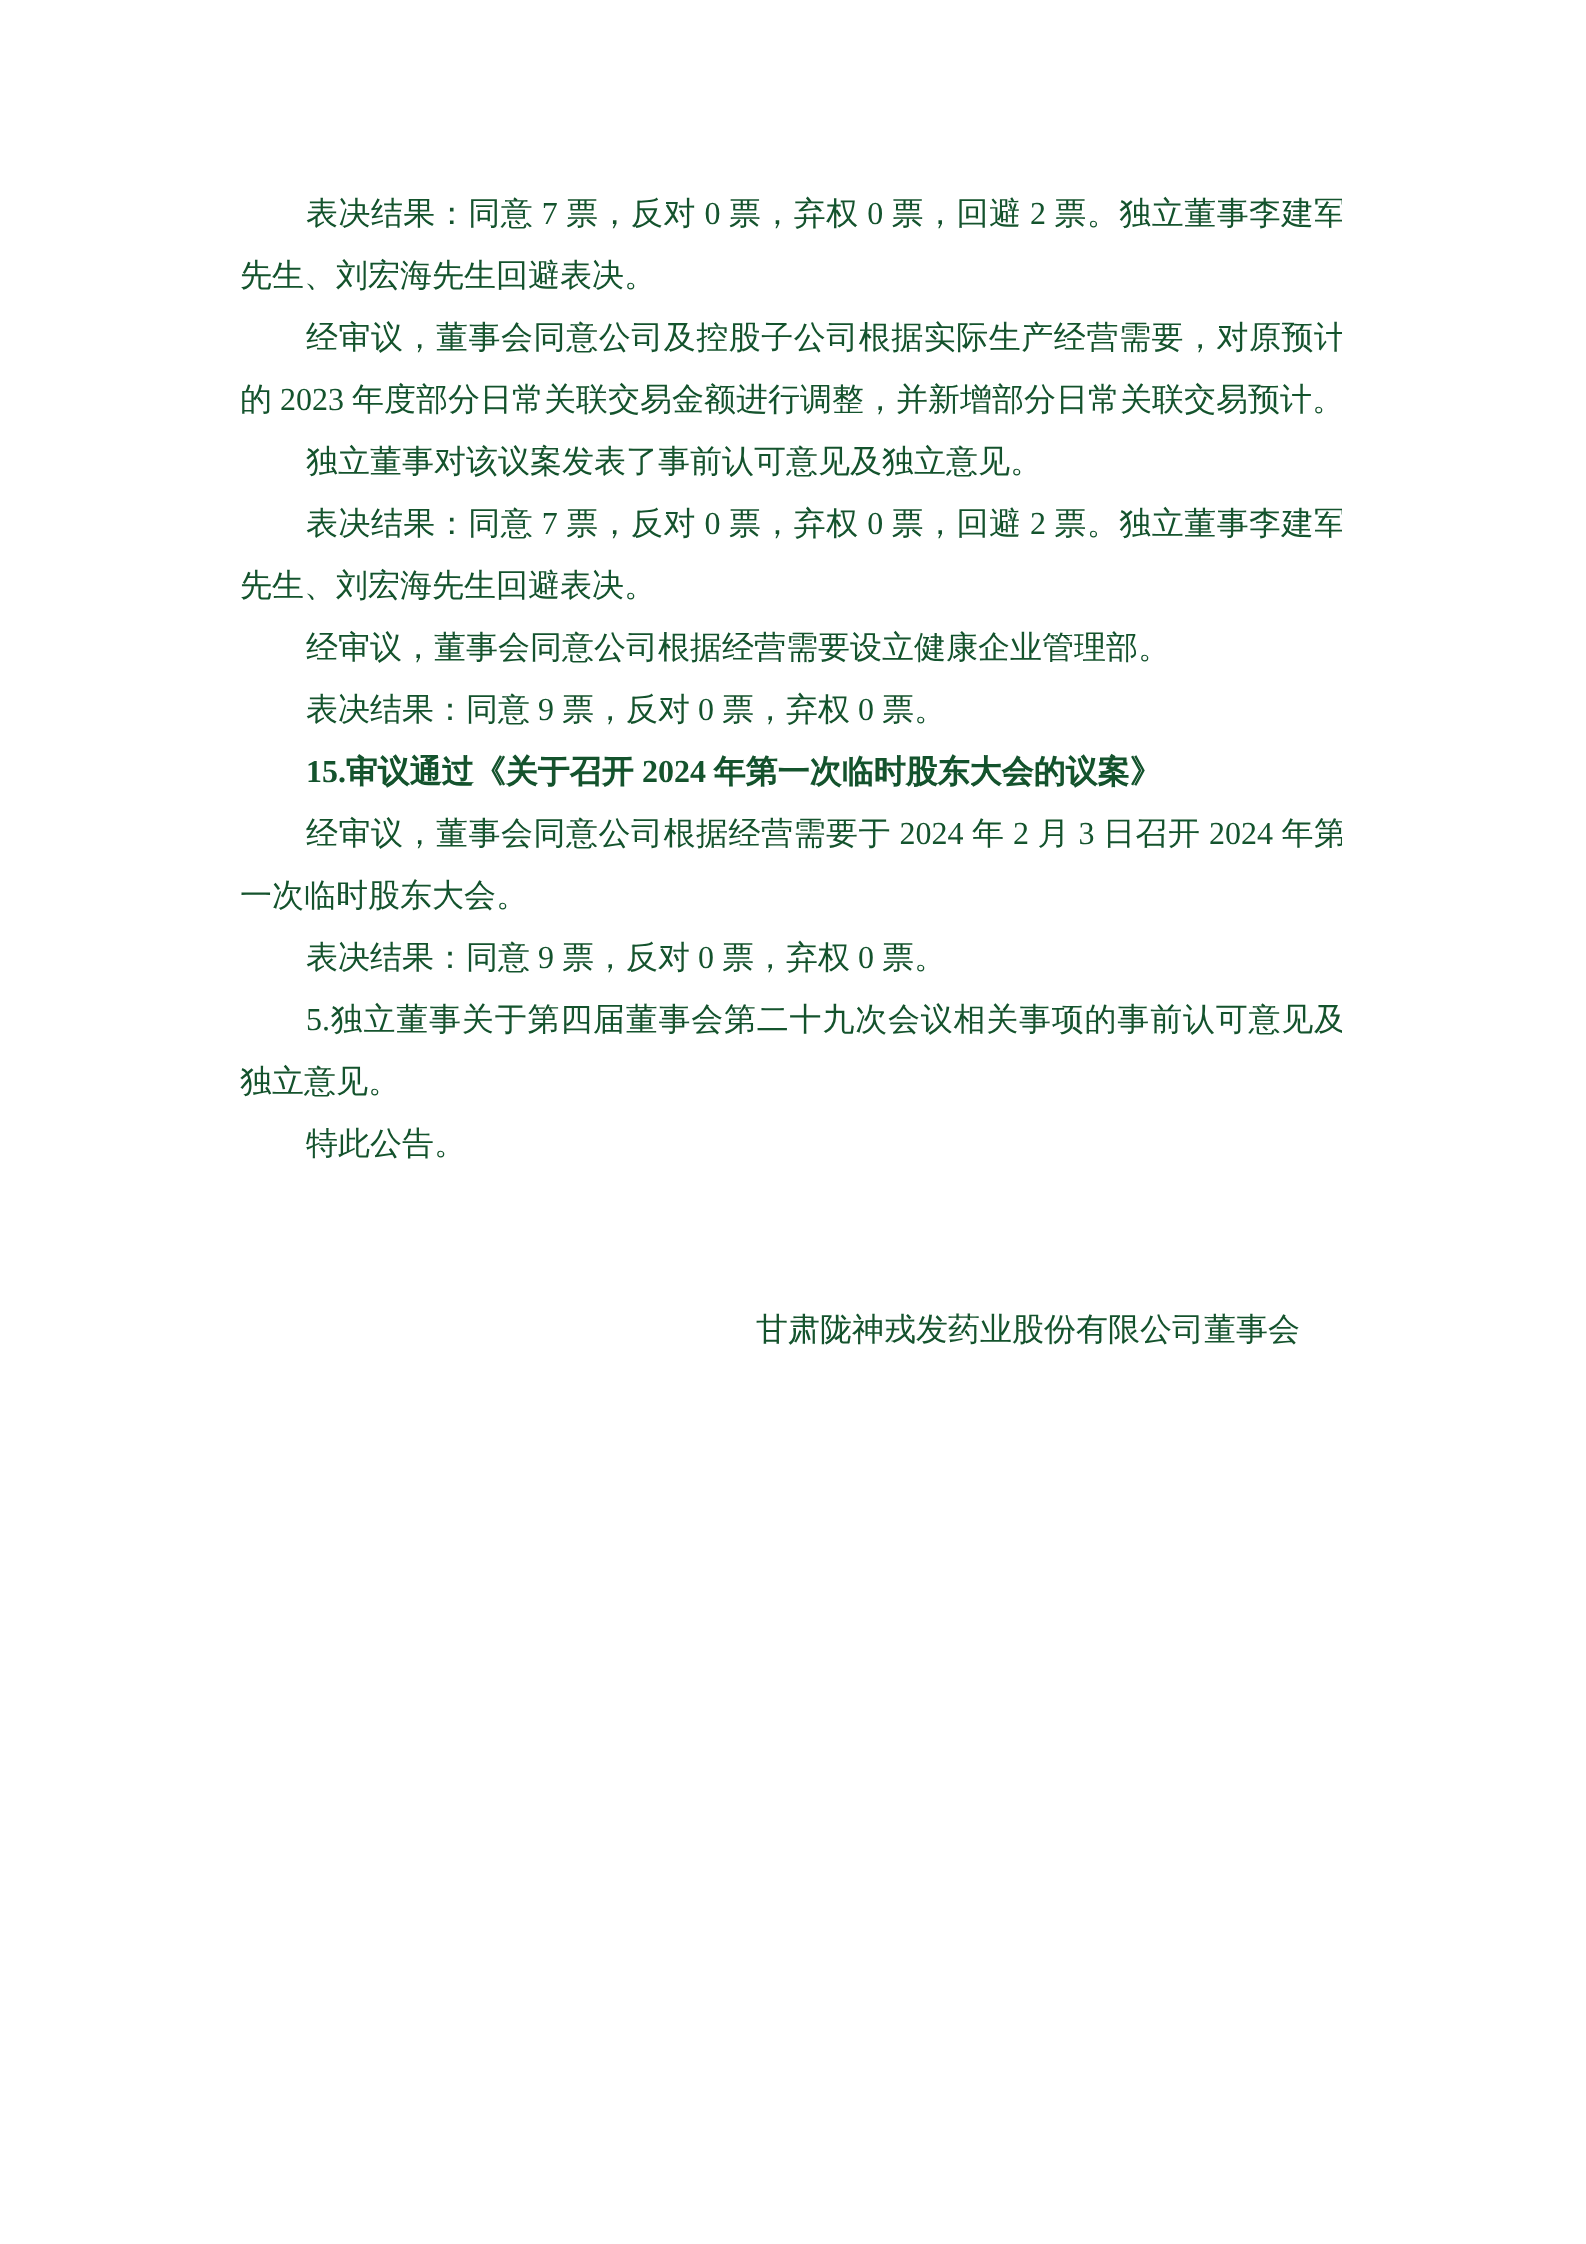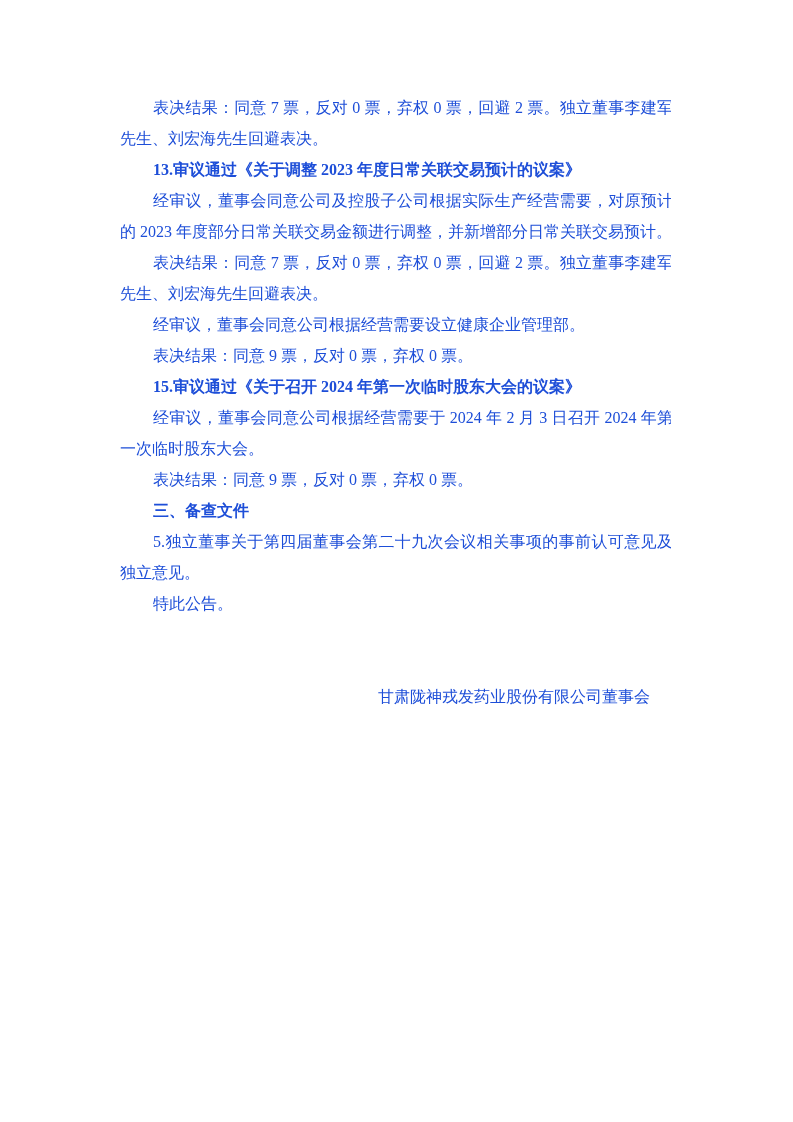--- a/index.html
+++ b/index.html
@@ -7,21 +7,21 @@
     padding: 0;
     background: #ffffff;
   }
   .page {
     position: relative;
     width: 671px;
     height: 1122px;
     background: #ffffff;
     overflow: hidden;
     font-family: "Liberation Serif", "DejaVu Serif", serif;
-    color: #1d4ed8;
+    color: #14532d;
   }
   .content {
     position: absolute;
     left: 120px;
     top: 92px;
     width: 553px;
     font-size: 16px;
     line-height: 31px;
     text-align: justify;
   }
@@ -44,29 +44,28 @@
   .signature-line {
     white-space: nowrap;
   }
 </style>
 </head>
 <body>
 
 <div class="page">
   <div class="content">
     <p class="para">表决结果：同意 7 票，反对 0 票，弃权 0 票，回避 2 票。独立董事李建军先生、刘宏海先生回避表决。</p>
-    <p class="para heading">13.审议通过《关于调整 2023 年度日常关联交易预计的议案》</p>
     <p class="para">经审议，董事会同意公司及控股子公司根据实际生产经营需要，对原预计的 2023 年度部分日常关联交易金额进行调整，并新增部分日常关联交易预计。</p>
+    <p class="para">独立董事对该议案发表了事前认可意见及独立意见。</p>
     <p class="para">表决结果：同意 7 票，反对 0 票，弃权 0 票，回避 2 票。独立董事李建军先生、刘宏海先生回避表决。</p>
     <p class="para">经审议，董事会同意公司根据经营需要设立健康企业管理部。</p>
     <p class="para">表决结果：同意 9 票，反对 0 票，弃权 0 票。</p>
     <p class="para heading">15.审议通过《关于召开 2024 年第一次临时股东大会的议案》</p>
     <p class="para">经审议，董事会同意公司根据经营需要于 2024 年 2 月 3 日召开 2024 年第一次临时股东大会。</p>
     <p class="para">表决结果：同意 9 票，反对 0 票，弃权 0 票。</p>
-    <p class="para heading">三、备查文件</p>
     <p class="para">5.独立董事关于第四届董事会第二十九次会议相关事项的事前认可意见及独立意见。</p>
     <p class="para">特此公告。</p>
 
     <div class="signature-block">
       <div class="signature-inner">
         <div class="signature-line">甘肃陇神戎发药业股份有限公司董事会</div>
       </div>
     </div>
   </div>
 </div>

